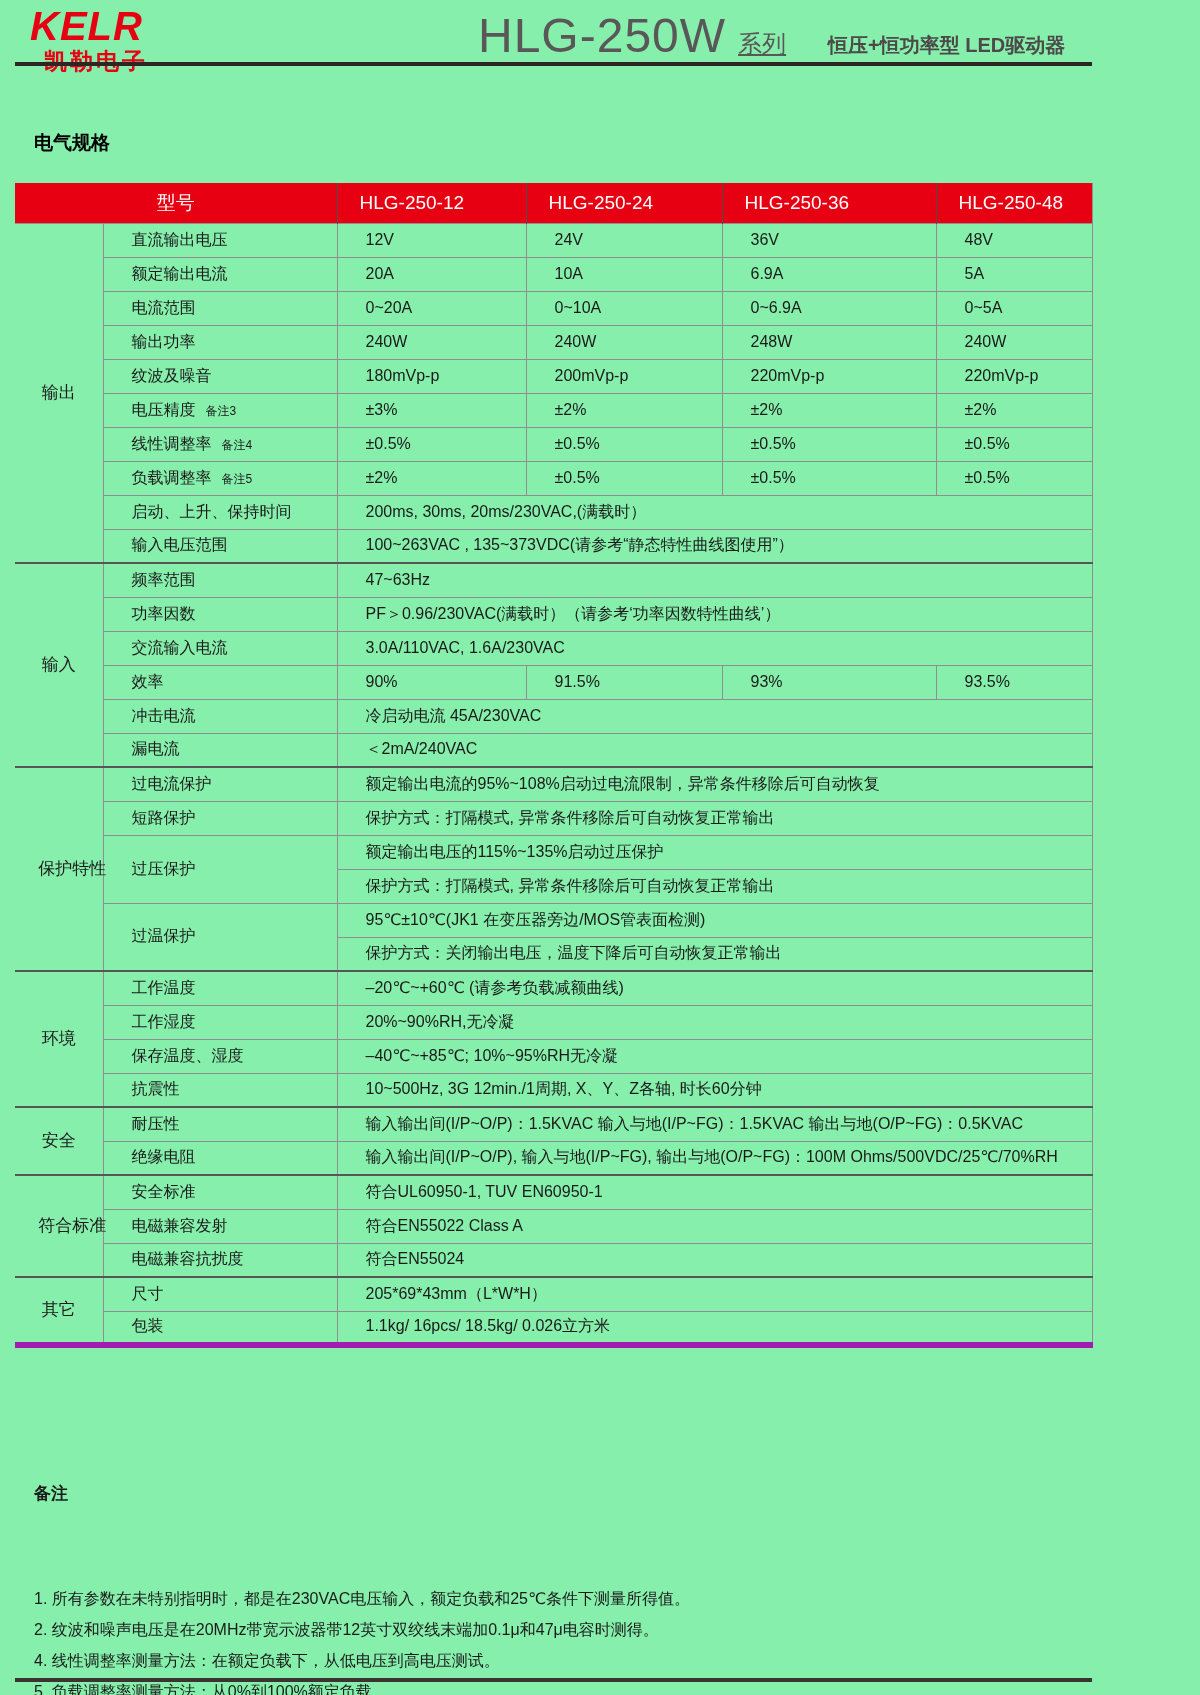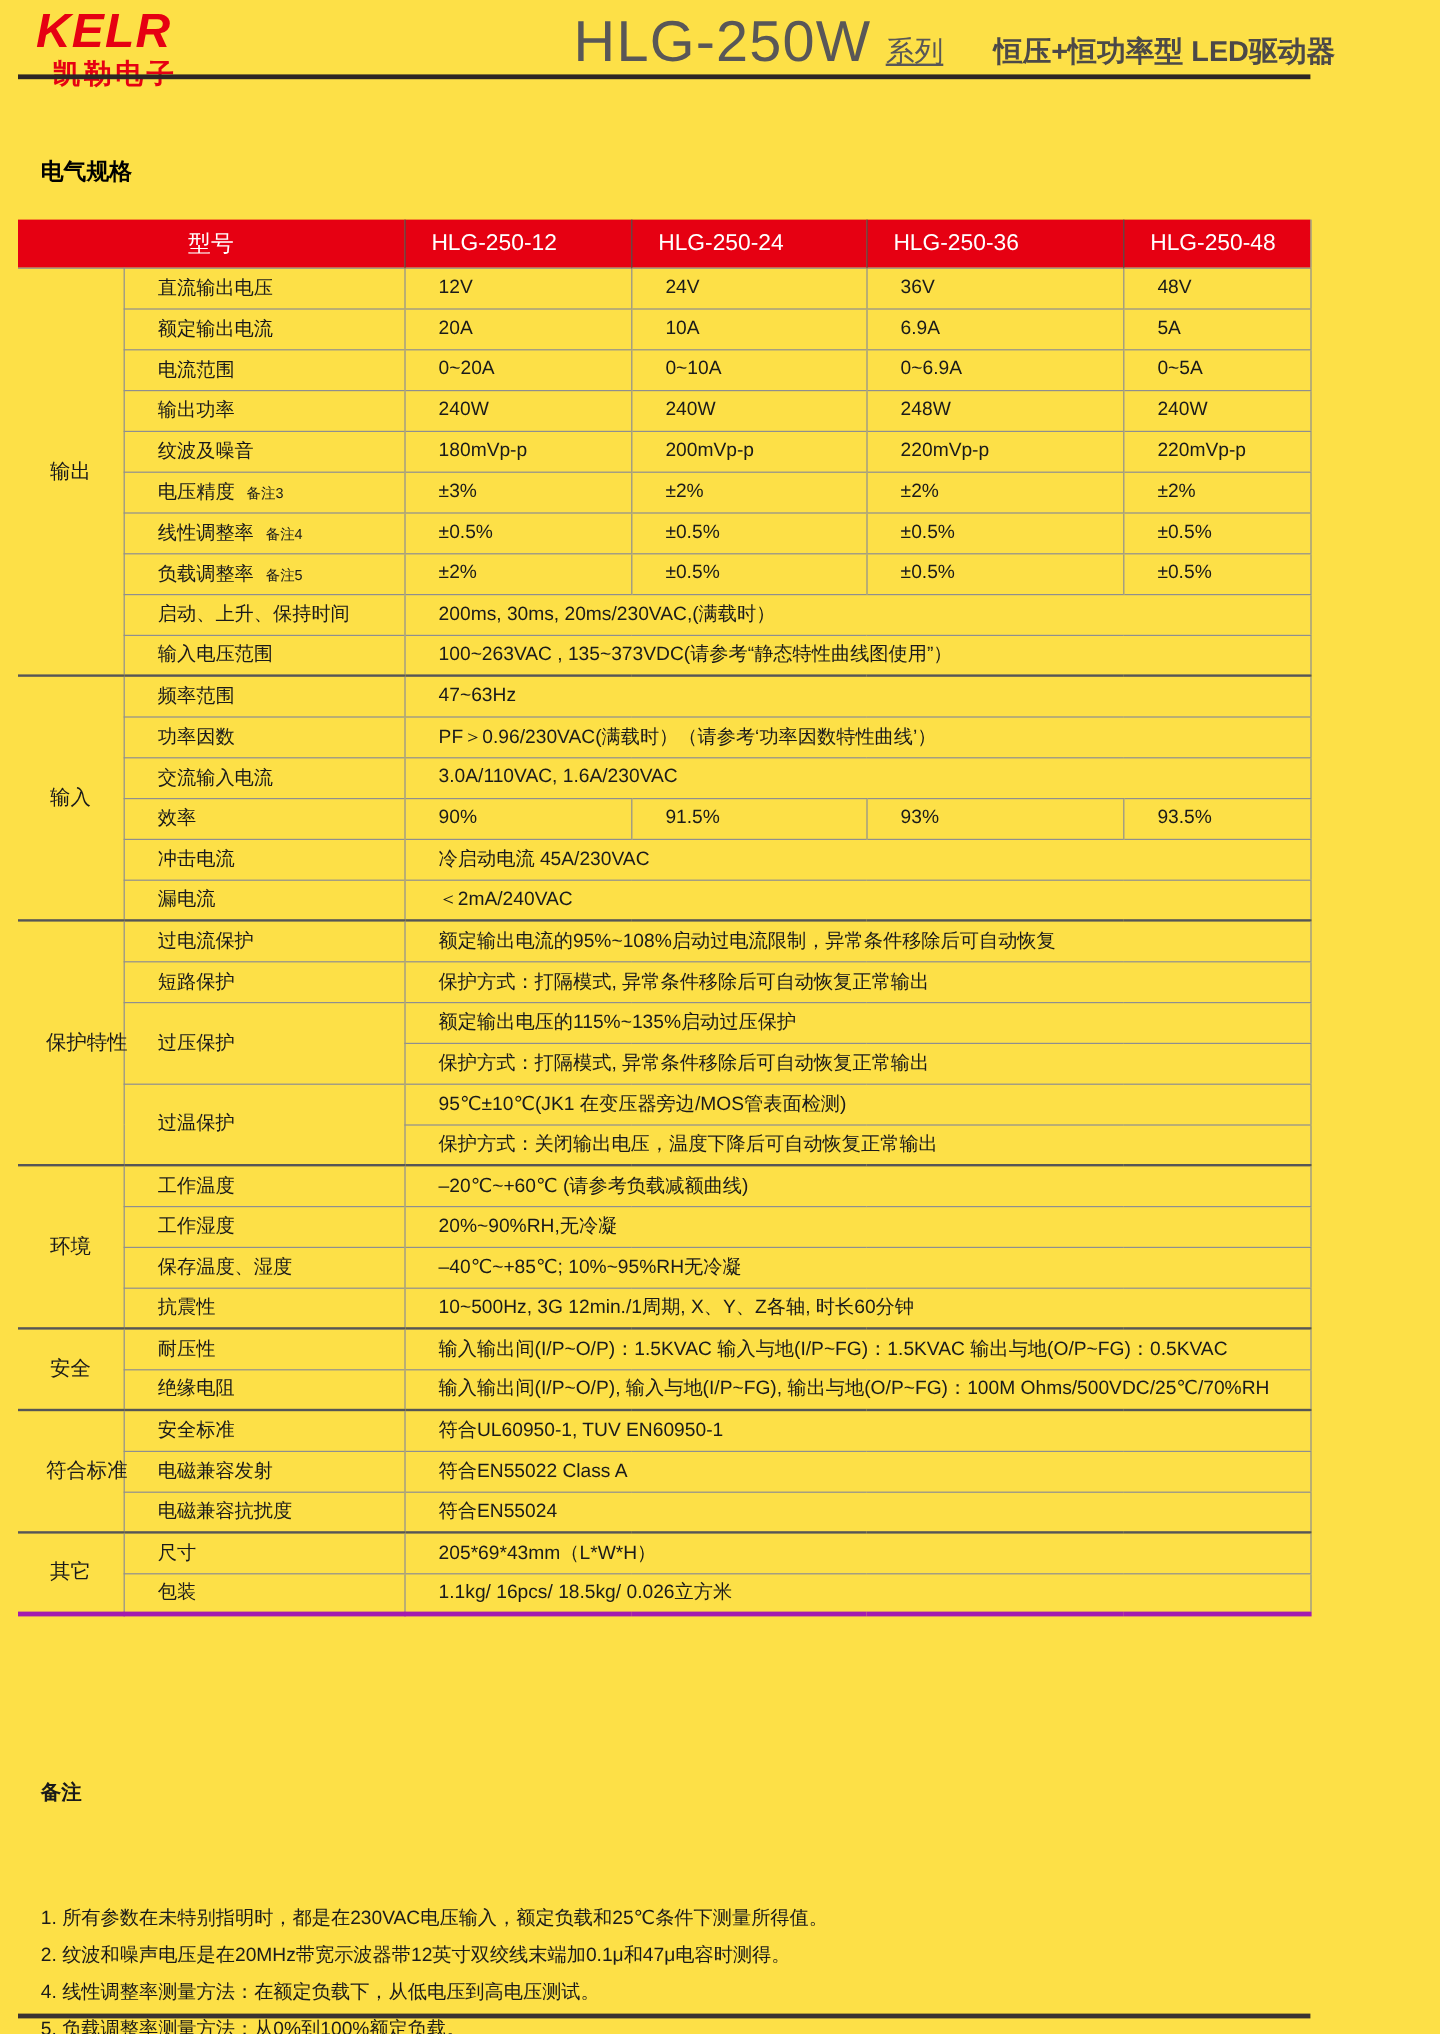--- a/index.html
+++ b/index.html
@@ -1,36 +1,36 @@
 <!DOCTYPE html>
 <html><head>
 <meta charset="utf-8">
 <style>
   html,body{margin:0;padding:0;background:#fff;}
-  .page{position:relative;width:1200px;height:1695px;background:#fde047;overflow:hidden;
+  .page{position:relative;width:1200px;height:1695px;background:#86efac;overflow:hidden;
         font-family:"Liberation Sans","DejaVu Sans",sans-serif;color:#1a1a1a;}
 
   
   .logo{position:absolute;left:30px;top:6px;line-height:1;}
   .logo .brand{display:block;font-size:40px;font-weight:bold;font-style:italic;
                color:#e60012;letter-spacing:1px;}
   .logo .tagline{display:block;margin-top:4px;padding-left:14px;font-size:23px;
                  font-weight:bold;color:#e60012;letter-spacing:3px;}
   .titlebar{position:absolute;left:478px;top:8px;display:flex;align-items:baseline;white-space:nowrap;}
   .model-title{font-size:48px;color:#595757;letter-spacing:1px;}
   .series-suffix{font-size:24px;color:#595757;margin-left:12px;text-decoration:underline;}
-  .subtitle{font-size:24px;color:#4c4948;font-weight:bold;margin-left:42px;}
+  .subtitle{font-size:20px;color:#4c4948;font-weight:bold;margin-left:42px;}
   .rule-top{position:absolute;left:15px;top:62px;width:1077px;height:4px;background:#2d2624;}
 
   
   .sec-title{position:absolute;left:34px;top:130px;font-size:19px;font-weight:bold;color:#000;}
 
   
   table.spec{position:absolute;left:15px;top:183px;width:1077px;border-collapse:collapse;
-             table-layout:fixed;border-right:1px solid #8f8f8f;border-bottom:4px solid #a21caf;}
+             table-layout:fixed;border-right:1px solid #8f8f8f;border-bottom:6px solid #a21caf;}
   table.spec col.c-sec{width:88px;}  table.spec col.c-lbl{width:234px;}
   table.spec col.c-v1{width:189px;} table.spec col.c-v2{width:196px;}
   table.spec col.c-v3{width:214px;} table.spec col.c-v4{width:156px;}
   thead tr{height:40px;}
   thead th{background:#e60012;color:#fff;font-weight:normal;font-size:19px;padding:0;}
   th.h-model{text-align:left;padding-left:22px;border-left:1px solid #4d4d4d;margin-left:32px;}
   th.h-label{text-align:center;}
   tbody tr{height:34px;}
   tbody td{border-top:1px solid #8f8f8f;font-size:16px;vertical-align:middle;
            padding:0;white-space:nowrap;overflow:visible;}

